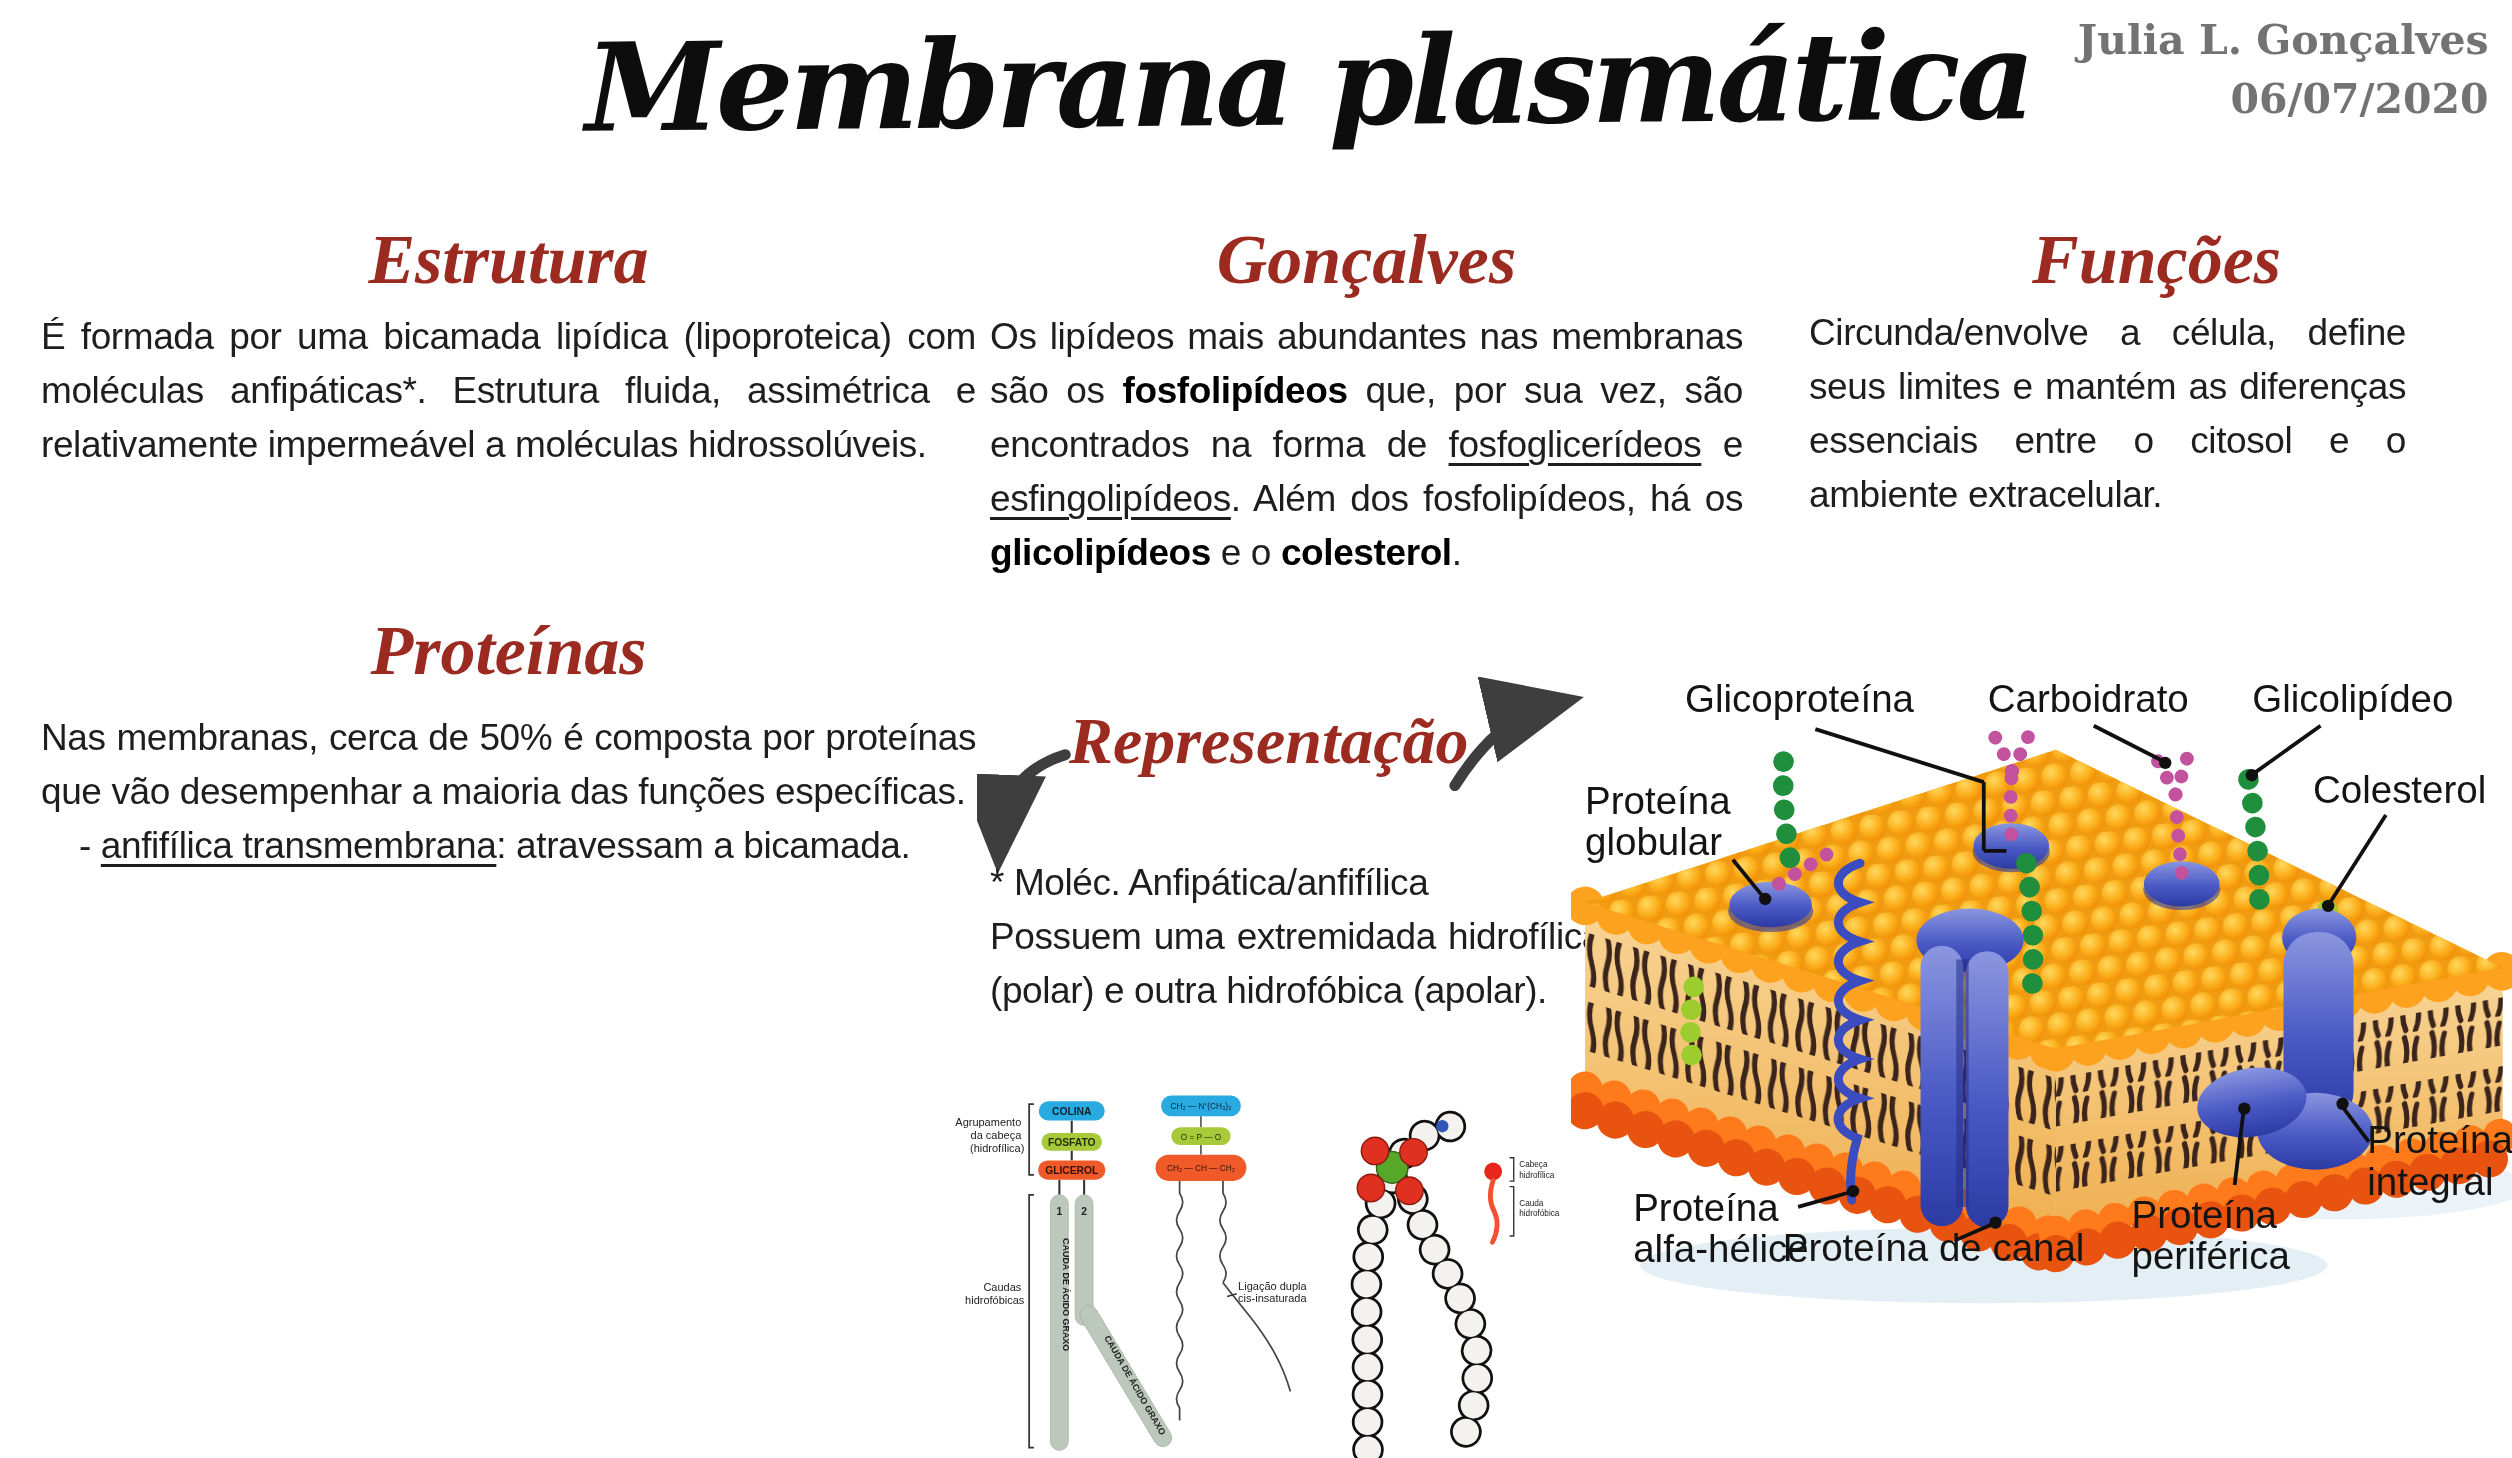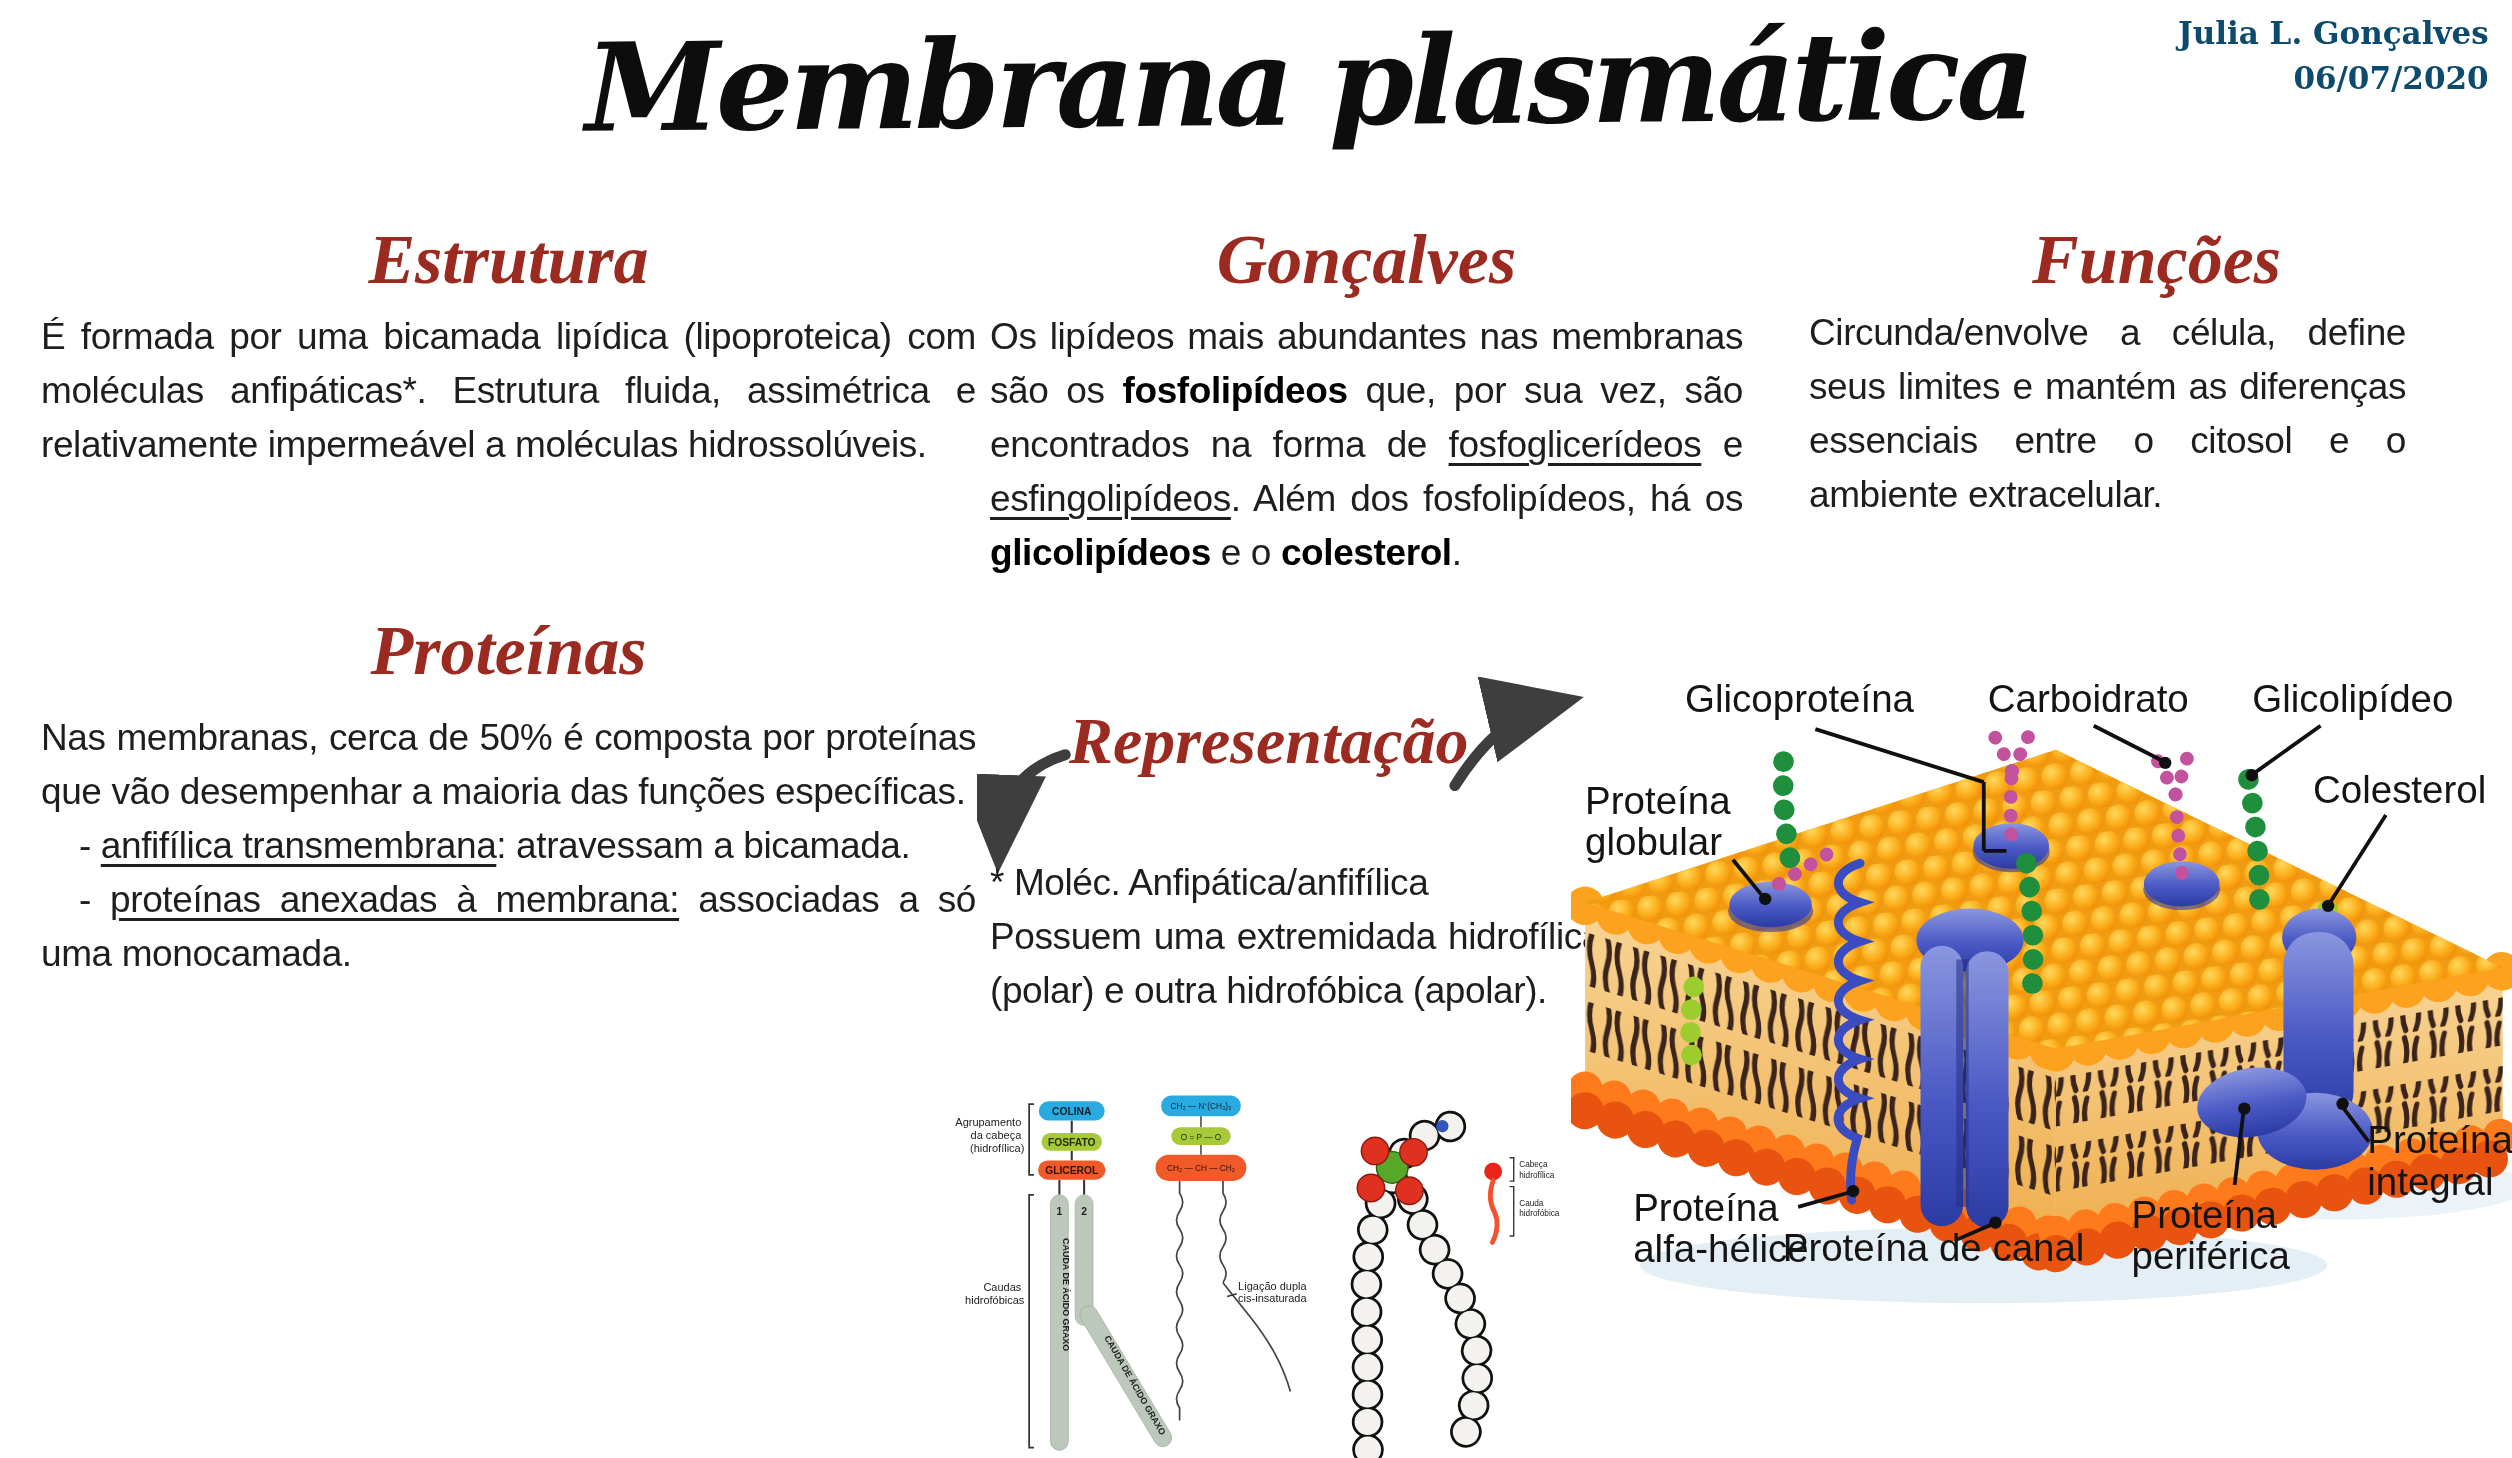--- a/index.html
+++ b/index.html
@@ -9,22 +9,22 @@
     font-family:"Liberation Sans",sans-serif;
   }
   .abs{position:absolute;}
   
   .script{font-family:"DejaVu Serif",serif;font-style:italic;font-weight:700;}
   .title{
     left:585px;top:10.3px;width:1320px;text-align:center;
     font-size:122px;letter-spacing:-4.1px;color:#0d0d0d;
     transform:rotate(-0.5deg);white-space:nowrap;
   }
-  .author-box{right:23.4px;top:11px;text-align:right;color:#0c4a6e;
-    font-family:"DejaVu Serif",serif;font-weight:700;font-size:31px;line-height:1.45;}
+  .author-box{right:23.4px;top:11px;text-align:right;color:#737373;
+    font-family:"DejaVu Serif",serif;font-weight:700;font-size:41px;line-height:1.45;}
   .h-red{color:#9B2A21;font-size:70px;text-align:center;line-height:1.1;font-family:Liberation Serif, serif;}
   .para{font-size:37px;line-height:54px;letter-spacing:-0.4px;color:#1e1e1e;
     text-align:justify;margin:0;}
   .para b{font-weight:700;color:#000;}
   .para u, .u{text-decoration:underline;text-decoration-thickness:3.4px;text-underline-offset:6.2px;}
   .ind1{text-indent:27.5px;}
   .ind2{text-indent:38px;}
   svg text{font-family:"Liberation Sans",sans-serif;}
   .dlabel{font-size:56px;fill:#141414;font-weight:500;}
   .tiny{font-size:16px;fill:#222;}
@@ -41,21 +41,20 @@
 
 <div class="abs" style="left:41px;top:221px;width:935px;">
   <div class="script h-red">Estrutura</div>
   <p class="para" style="margin-top:12.4px;">É formada por uma bicamada lipídica (lipoproteica) com moléculas anfipáticas*. Estrutura fluida, assimétrica e relativamente impermeável a moléculas hidrossolúveis.</p>
 </div>
 
 <div class="abs" style="left:41px;top:612px;width:935px;">
   <div class="script h-red">Proteínas</div>
   <p class="para" style="margin-top:22px;">Nas membranas, cerca de 50% é composta por proteínas que vão desempenhar a maioria das funções específicas.</p>
   <p class="para ind2"><span>- </span><span class="u">anfifílica transmembrana</span><span>: atravessam a bicamada.</span></p>
-  <p class="para ind2"><span>- </span><span class="u">proteínas anexadas à membrana:</span><span> associadas a só uma monocamada.</span></p>
 </div>
 
 <div class="abs" style="left:990px;top:221px;width:753px;">
   <div class="script h-red">Gonçalves</div>
   <p class="para" style="margin-top:12.4px;"><span>Os lipídeos mais abundantes nas membranas são os </span><b>fosfolipídeos</b><span> que, por sua vez, são encontrados na forma de </span><span class="u">fosfoglicerídeos</span><span> e </span><span class="u">esfingolipídeos</span><span>. Além dos fosfolipídeos, há os </span><b>glicolipídeos</b><span> e o </span><b>colesterol</b><span>.</span></p>
 </div>
 
 <div class="abs script h-red" style="left:1069px;top:705px;width:481px;text-align:left;font-size:66px;">Representação</div>
 
 <svg class="abs" style="left:977px;top:677px;" width="619" height="323" viewBox="0 0 900 470">

